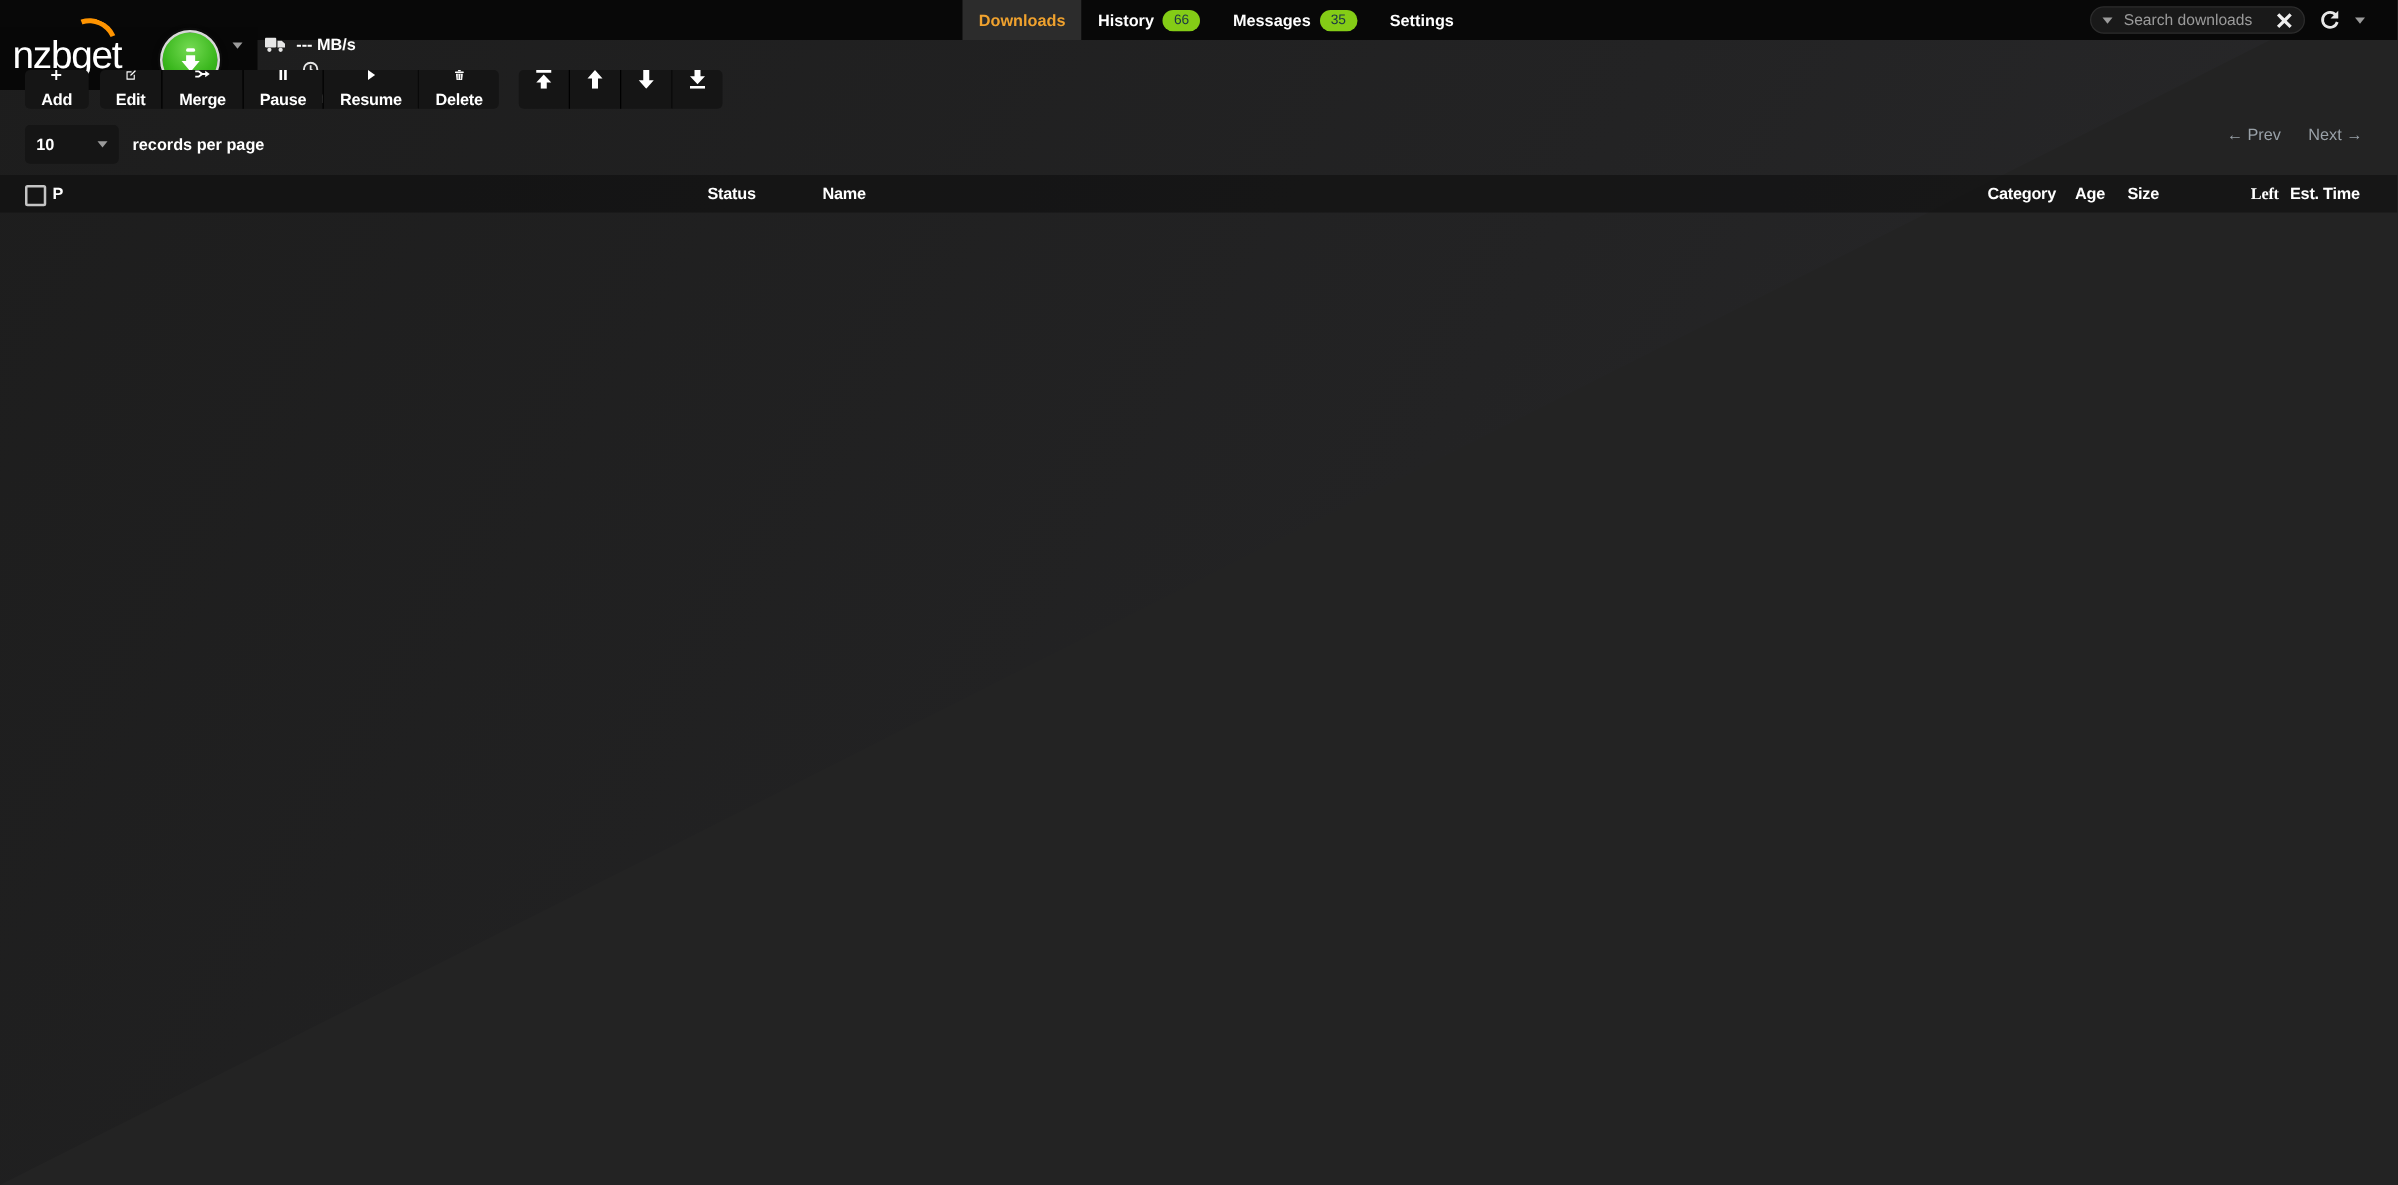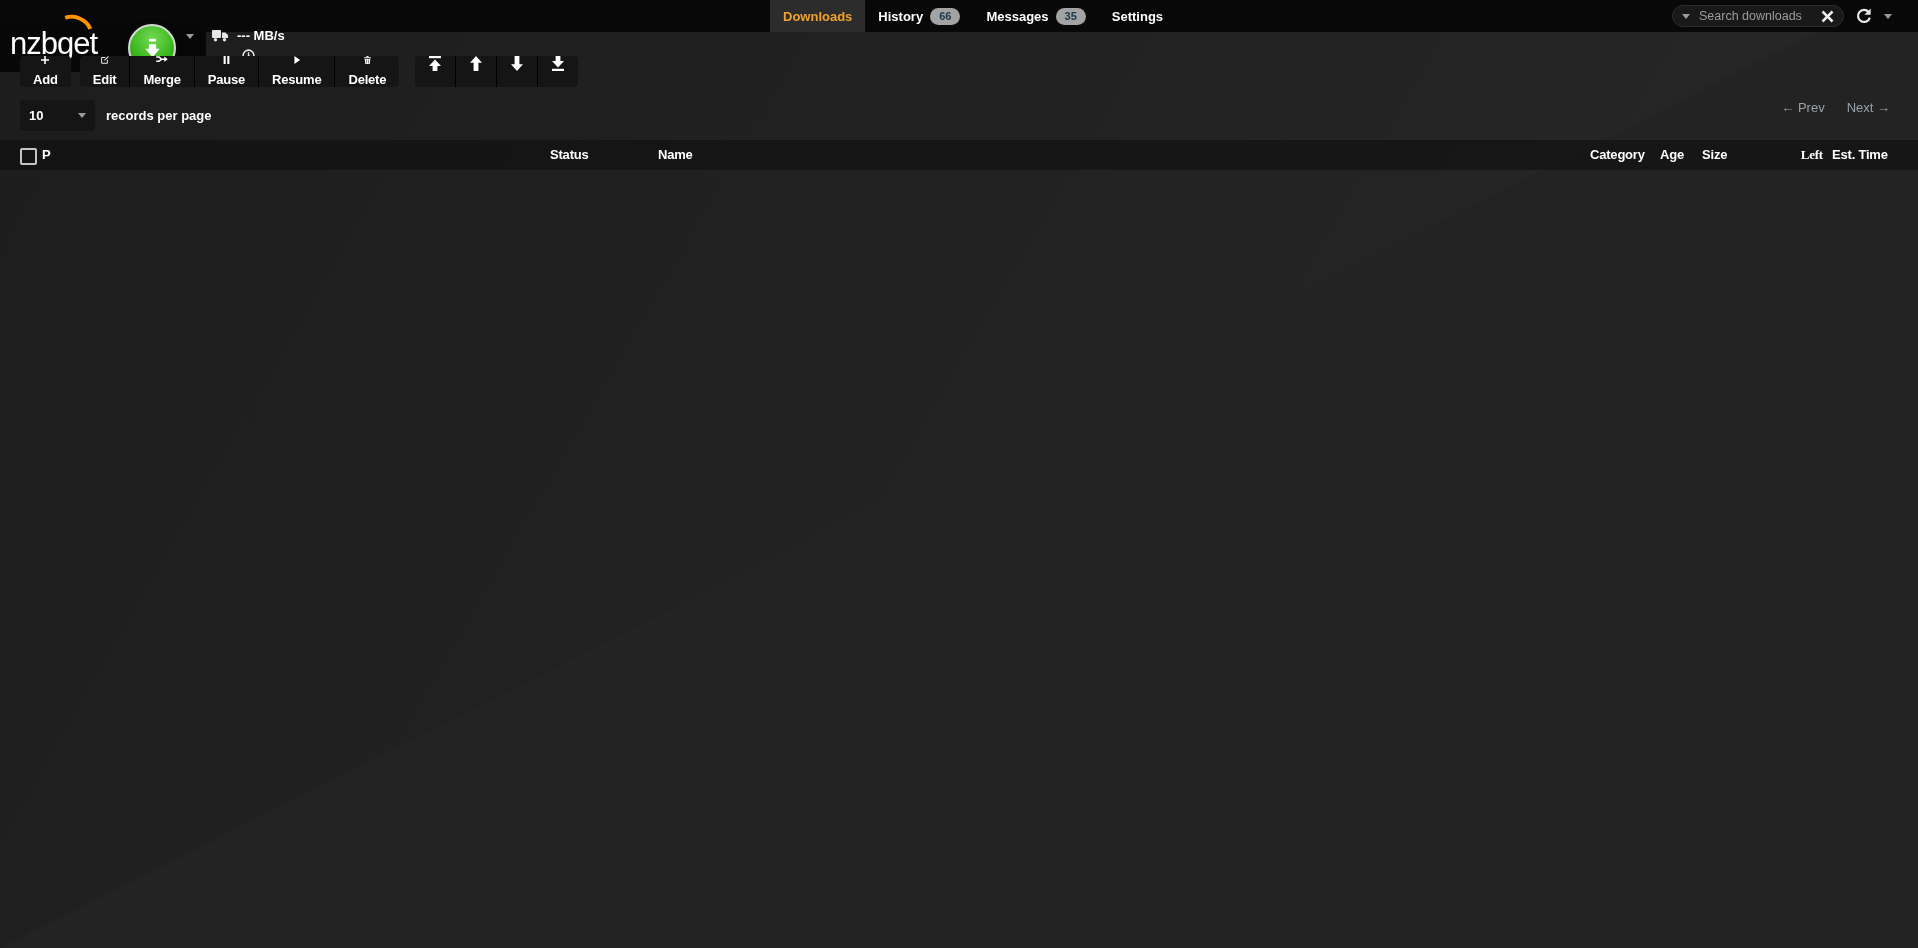--- a/index.html
+++ b/index.html
@@ -31,21 +31,21 @@
   .logo-caret{position:absolute;left:186px;top:12px;}
   .caret{width:0;height:0;border-left:4px solid transparent;border-right:4px solid transparent;border-top:5px solid #9b9b9b;display:inline-block;}
   .stats{position:absolute;left:212px;top:4px;font-size:13px;font-weight:700;}
   .stat-row{display:flex;align-items:center;gap:8px;height:19px;white-space:nowrap;}
   .stat-icon{width:17px;display:flex;justify-content:center;}
 
   
   .nav-tabs{position:absolute;left:770px;top:0;height:32px;display:flex;align-items:stretch;font-size:13px;font-weight:700;}
   .nav-tab{display:flex;align-items:center;gap:7px;padding:0 13px;color:#fff;cursor:pointer;}
   .nav-tab.active{background:#2c2c2c;color:#f0a22e;}
-  .badge{background:#a3a3a3;color:#1b3546;font-size:11px;font-weight:700;border-radius:10px;padding:2px 9px;line-height:13px;}
+  .badge{background:#84cc16;color:#1b3546;font-size:11px;font-weight:400;border-radius:10px;padding:2px 9px;line-height:13px;}
 
   
   .search-cluster{position:absolute;right:26px;top:0;height:32px;display:flex;align-items:center;gap:12px;}
   .search-pill{display:flex;align-items:center;gap:7px;width:172px;height:22px;background:#191919;
     border:1px solid #2c2c2c;border-radius:12px;padding:0 9px;box-sizing:border-box;}
   .search-input{flex:1;background:transparent;border:none;outline:none;color:#fef9c3;font-size:12.5px;
     font-family:"Liberation Sans",sans-serif;min-width:0;}
   .search-input::placeholder{color:#9b9b9b;}
 
   
@@ -236,21 +236,21 @@
     <span class="records-label">records per page</span>
   </div>
   <div class="pager">
     <span>← Prev</span>
     <span>Next →</span>
   </div>
 
   <div class="table-header">
     <div class="checkbox"></div>
     <div class="th" style="left:42px;">P</div>
-    <div class="th" style="left:550px;">Status</div>
+    <div class="th" style="left:566px;">Status</div>
     <div class="th" style="left:658px;">Name</div>
     <div class="th" style="left:1590px;">Category</div>
     <div class="th" style="left:1660px;">Age</div>
     <div class="th" style="left:1702px;">Size</div>
     <div class="th" style="left:1788px;width:35px;text-align:right;font-family:Liberation Serif, serif;">Left</div>
     <div class="th" style="left:1832px;">Est. Time</div>
   </div>
 
 
 </div>

